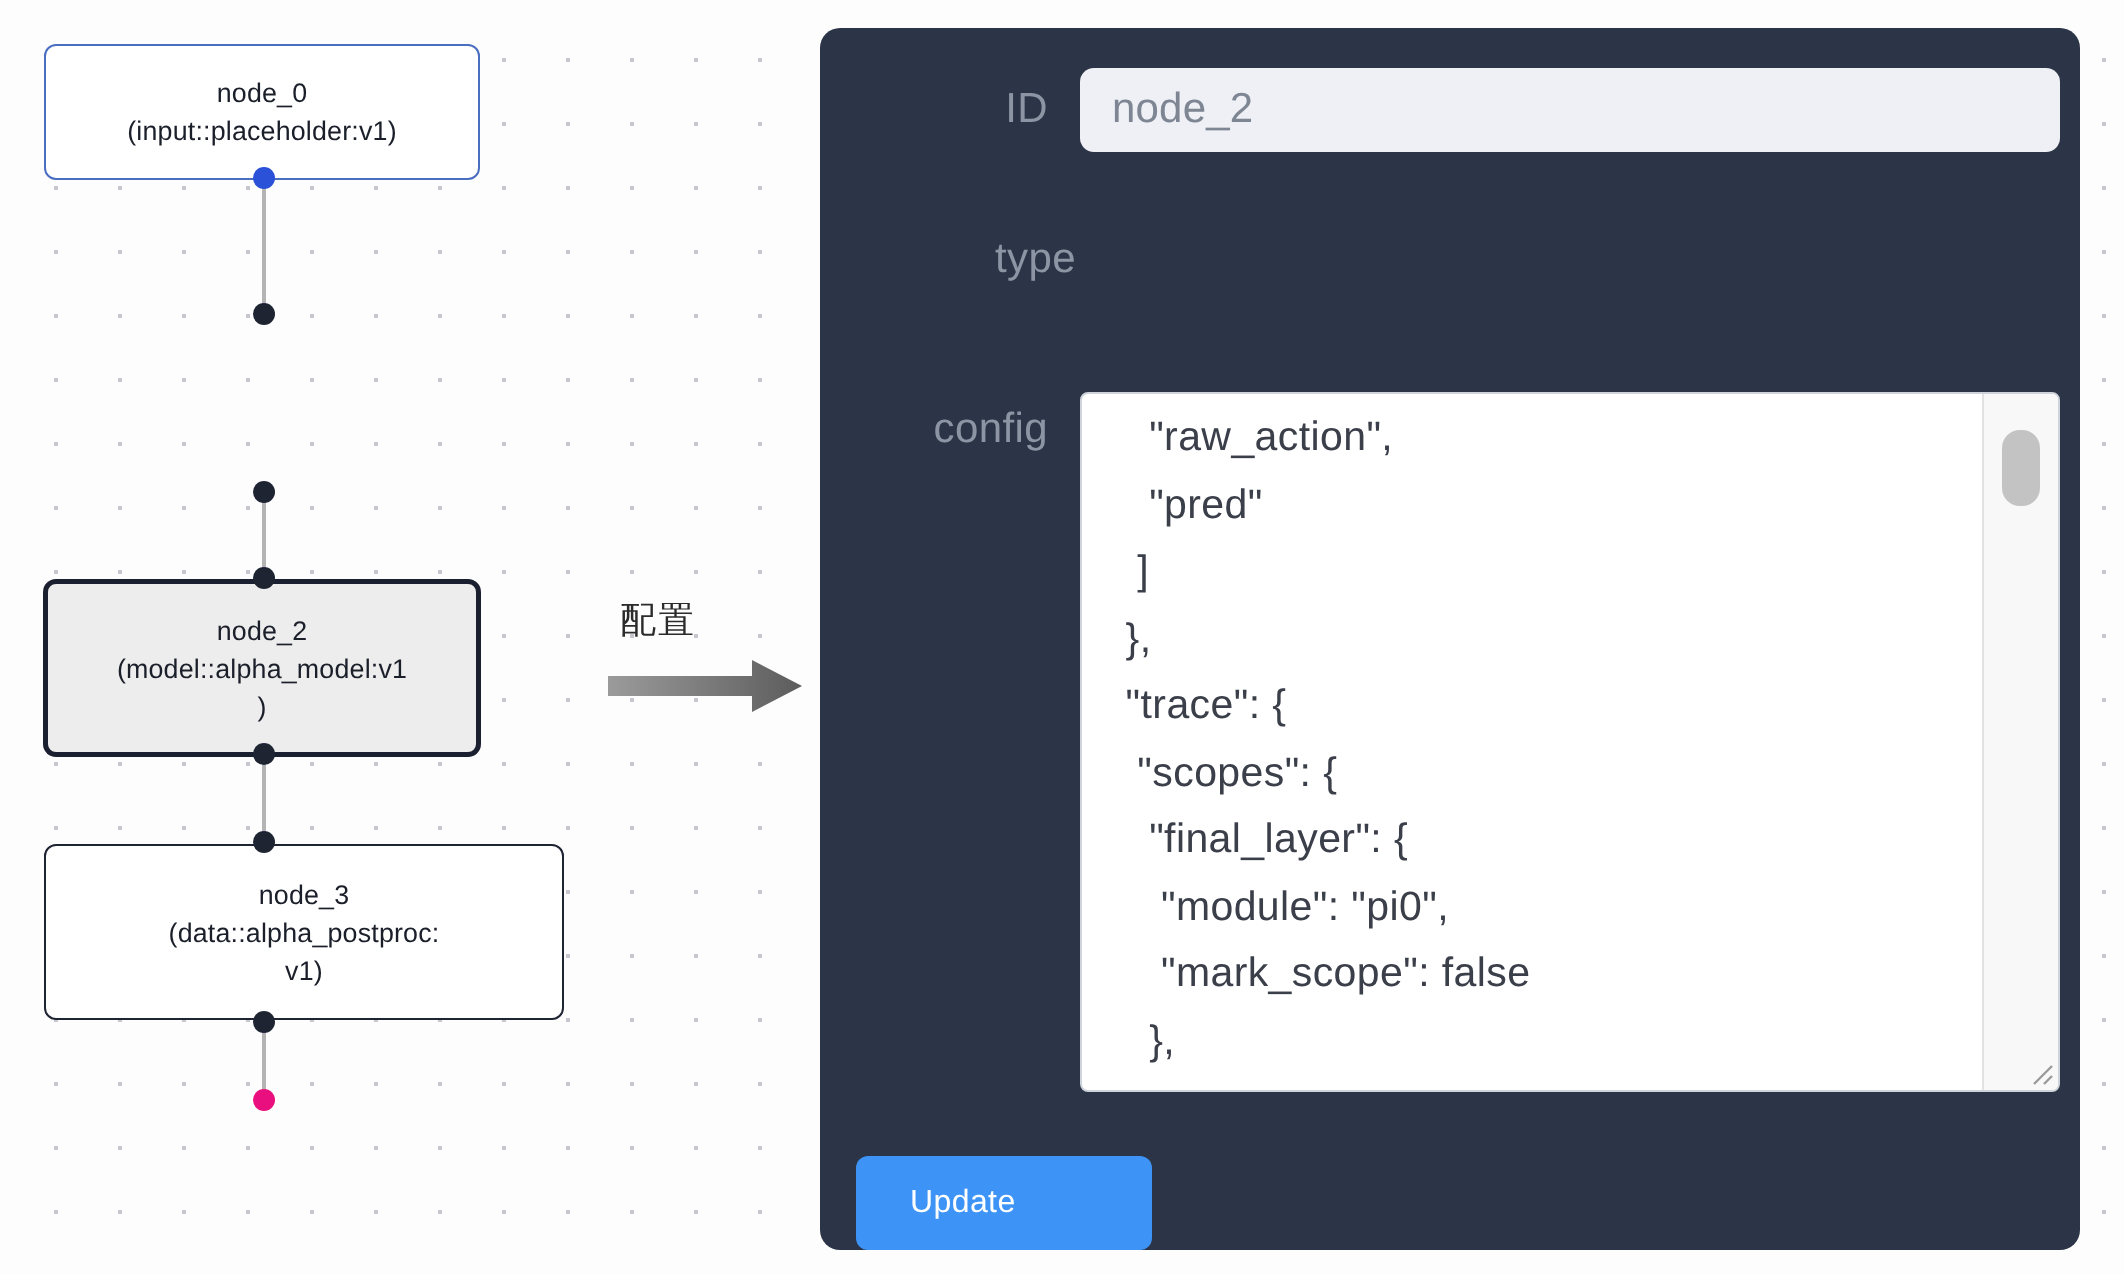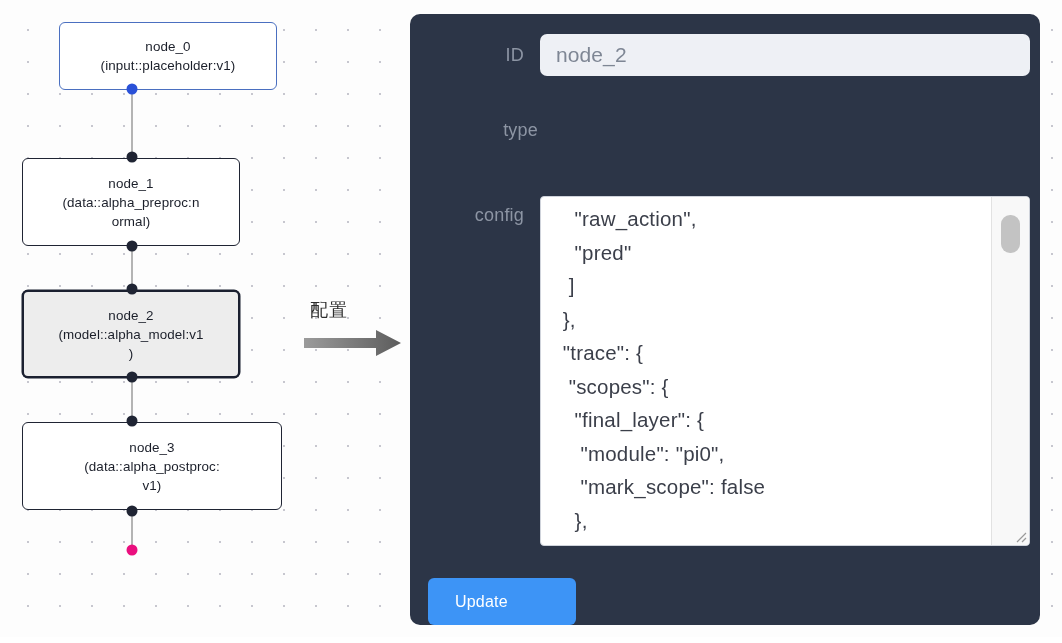--- a/index.html
+++ b/index.html
@@ -45,21 +45,21 @@
     justify-content: center;
     text-align: center;
     color: #1b1f2a;
     font-size: 13.4px;
     line-height: 19px;
     letter-spacing: 0.1px;
     padding: 2px 6px;
     word-break: break-all;
   }
   .node .label { display: block; white-space: pre-line; }
-  .node.input-node  { border-color: #4a6fc0; border-width: 1.8px; margin-left: 37px; }
+  .node.input-node  { border-color: #4a6fc0; border-width: 1.8px; }
   .node.output-node { border-color: #e0509a; border-width: 1.8px; }
   .node.selected {
     background: #ededed;
     border-color: #1b2030;
     border-width: 2.2px;
     box-shadow: 0 0 0 0.5px #1b2030;
   }
 
   
   .edge {
@@ -114,21 +114,21 @@
     box-sizing: border-box;
     overflow: hidden;
   }
   .field-row {
     position: absolute;
     display: flex;
     align-items: flex-start;
   }
   .field-label {
     color: #8d95a4;
-    font-size: 18px;
+    font-size: 21px;
     text-align: right;
     width: 104px;
     padding-right: 16px;
     box-sizing: border-box;
     line-height: 42px;
     letter-spacing: 0.2px;
   }
   .field-input {
     box-sizing: border-box;
     background: #eef0f5;
@@ -246,25 +246,20 @@
     <div class="edge" style="left:131px; top:245px; height:70px;"></div>
     <div class="edge" style="left:131px; top:376px; height:46px;"></div>
     <div class="edge" style="left:131px; top:510px; height:40px;"></div>
 
     <div class="node input-node" style="left:22px; top:22px; width:218px; height:68px;">
       <span class="label">node_0
 (input::placeholder:v1)</span>
     </div>
     <div class="port blue" style="left:131.8px; top:89px;"></div>
 
-    <div class="node" style="left:22px; top:158px; width:218px; height:88px;">
-      <span class="label">node_1
-(data::alpha_preproc:n
-ormal)</span>
-    </div>
     <div class="port" style="left:131.8px; top:157px;"></div>
     <div class="port" style="left:131.8px; top:246px;"></div>
 
     <div class="node selected" style="left:22px; top:290px; width:218px; height:88px;">
       <span class="label">node_2
 (model::alpha_model:v1
 )</span>
     </div>
     <div class="port" style="left:131.8px; top:289px;"></div>
     <div class="port" style="left:131.8px; top:377px;"></div>

